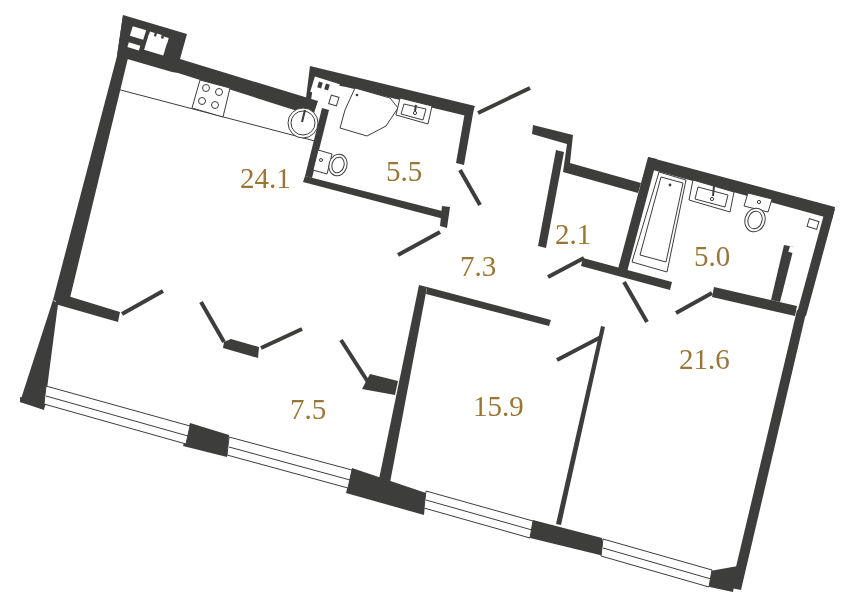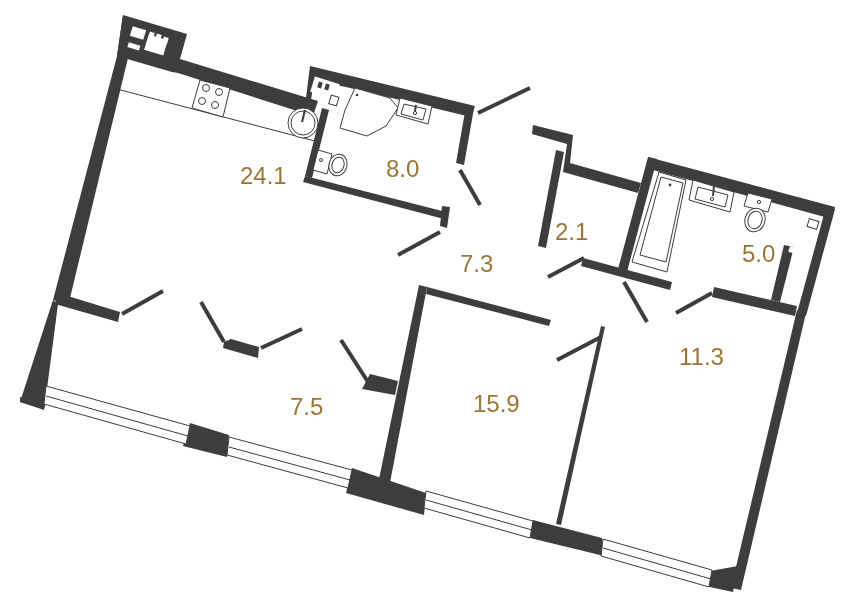--- a/index.html
+++ b/index.html
@@ -3,21 +3,21 @@
 <meta charset="utf-8">
 <style>
   html, body { margin: 0; padding: 0; background: #ffffff; }
   body { width: 855px; height: 608px; overflow: hidden; position: relative; font-family: "DejaVu Sans", sans-serif; }
   #plan { position: absolute; left: 0; top: 0; width: 855px; height: 608px; }
   .wall { fill: #3d3d3b; }
   .door { stroke: #3d3d3b; stroke-width: 4; fill: none; stroke-linecap: butt; }
   .thin { stroke: #3d3d3b; stroke-width: 1; fill: none; }
   .fixture { stroke: #3d3d3b; stroke-width: 1; fill: #ffffff; }
   .win { stroke: #3d3d3b; stroke-width: 1; fill: #ffffff; }
-  .area-label { position: absolute; font-family: Liberation Sans, sans-serif; font-size: 24px; color: #9a7636; letter-spacing: 0px; line-height: 1; white-space: nowrap; font-weight: 300; }
+  .area-label { position: absolute; font-family: Liberation Serif, serif; font-size: 29px; color: #9a7636; letter-spacing: 0px; line-height: 1; white-space: nowrap; font-weight: 300; }
 </style>
 </head>
 <body>
 
 <svg id="plan" viewBox="0 0 855 608" xmlns="http://www.w3.org/2000/svg">
 
   <g>
 
     <polygon class="wall" points="123,15 187,34 180,59 318,101 313,116 178,73 172,72 117,56"></polygon>
 
@@ -173,19 +173,19 @@
       <rect x="805" y="232" width="8" height="6" fill="#fff" transform="rotate(17 809 235)"></rect>
       <rect x="803" y="241" width="8" height="6" fill="#fff" transform="rotate(17 807 244)"></rect>
       <rect x="800" y="250" width="8" height="6" fill="#fff" transform="rotate(17 804 253)"></rect>
       <rect x="789" y="247" width="8" height="6" fill="#fff" transform="rotate(17 793 250)"></rect>
       <polygon fill="#fff" points="791,262 800,264 790,303 781,300"></polygon>
     </g>
   </g>
 </svg>
 
 <div class="area-label" style="left:240px; top:164px;">24.1</div>
-<div class="area-label" style="left:386px; top:157px;">8.0</div>
+<div class="area-label" style="left:386px; top:157px;">5.5</div>
 <div class="area-label" style="left:460px; top:252px;">7.3</div>
 <div class="area-label" style="left:555px; top:220px;">2.1</div>
-<div class="area-label" style="left:694px; top:242px;margin-left:48px;">5.0</div>
+<div class="area-label" style="left:694px; top:242px;">5.0</div>
 <div class="area-label" style="left:290px; top:395px;">7.5</div>
 <div class="area-label" style="left:473px; top:392px;">15.9</div>
-<div class="area-label" style="left:679px; top:345px;">11.3</div>
+<div class="area-label" style="left:679px; top:345px;">21.6</div>
 
 </body></html>

